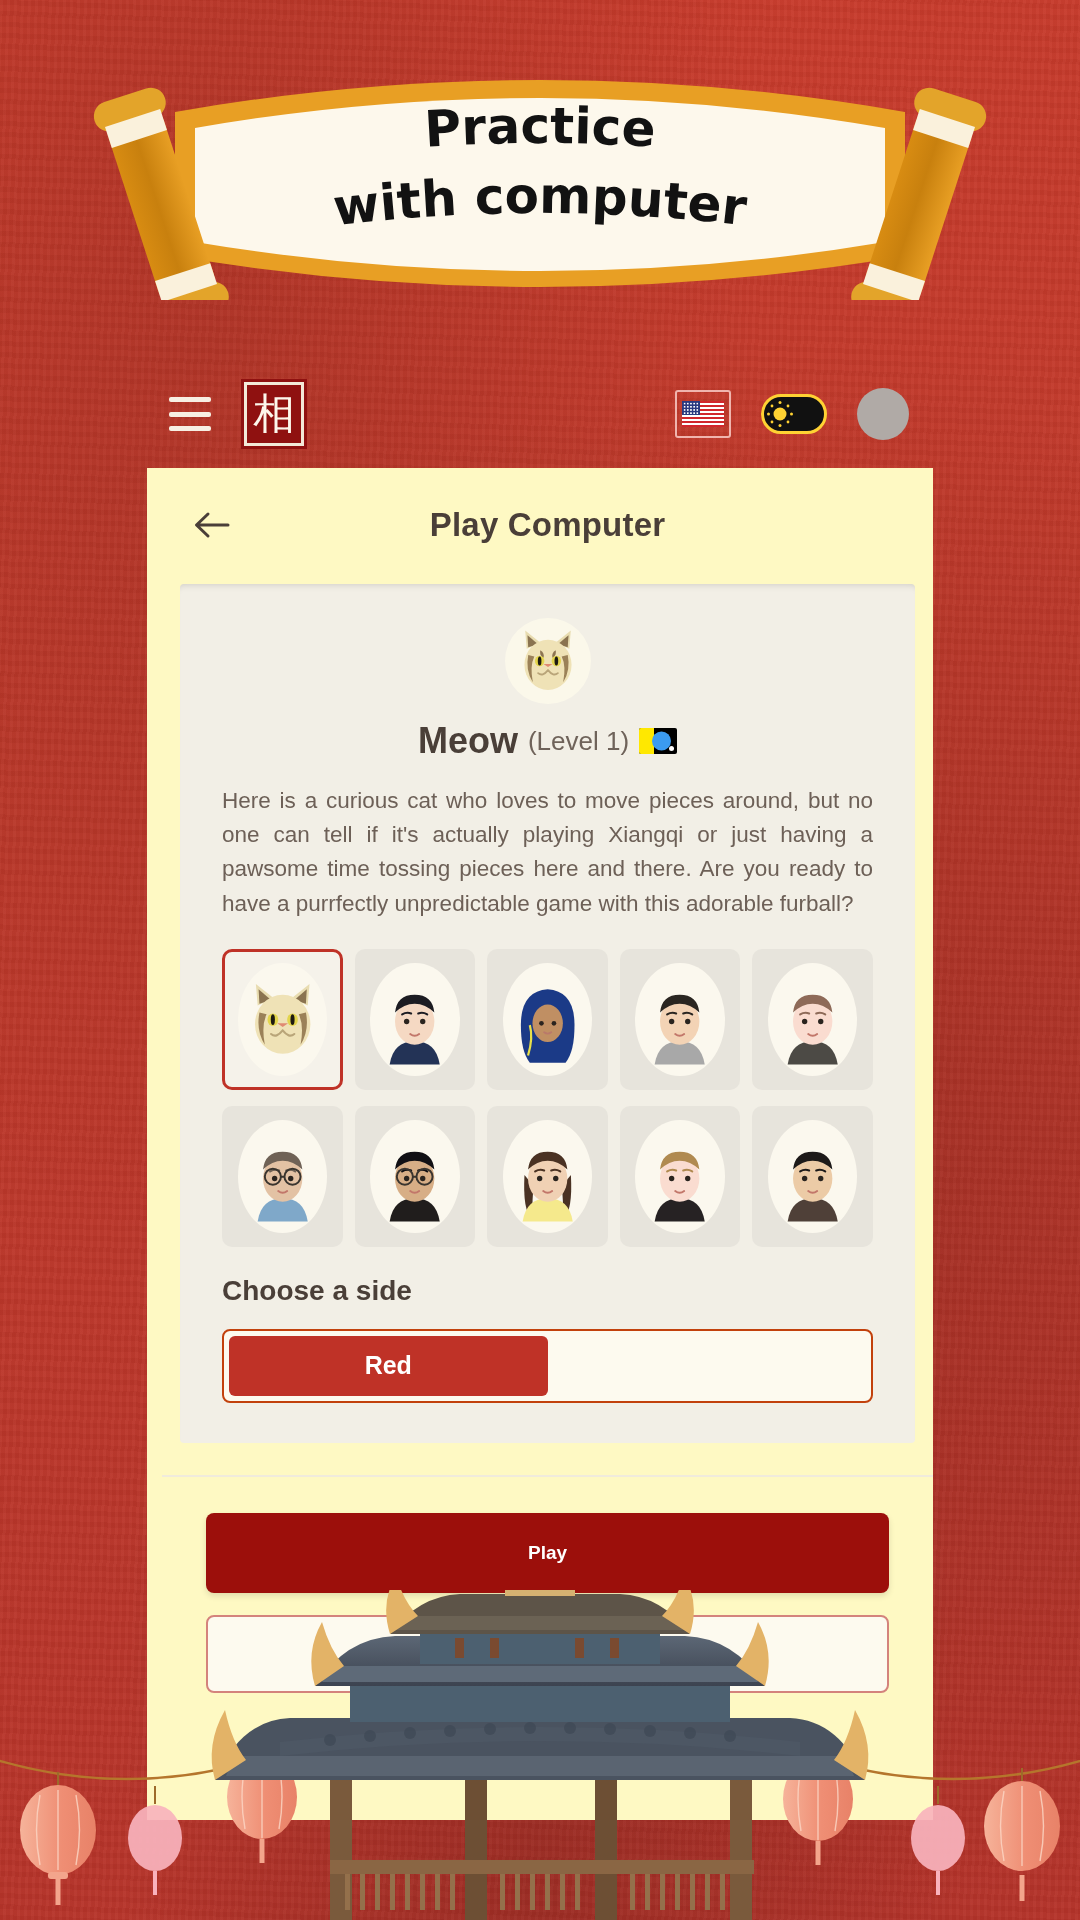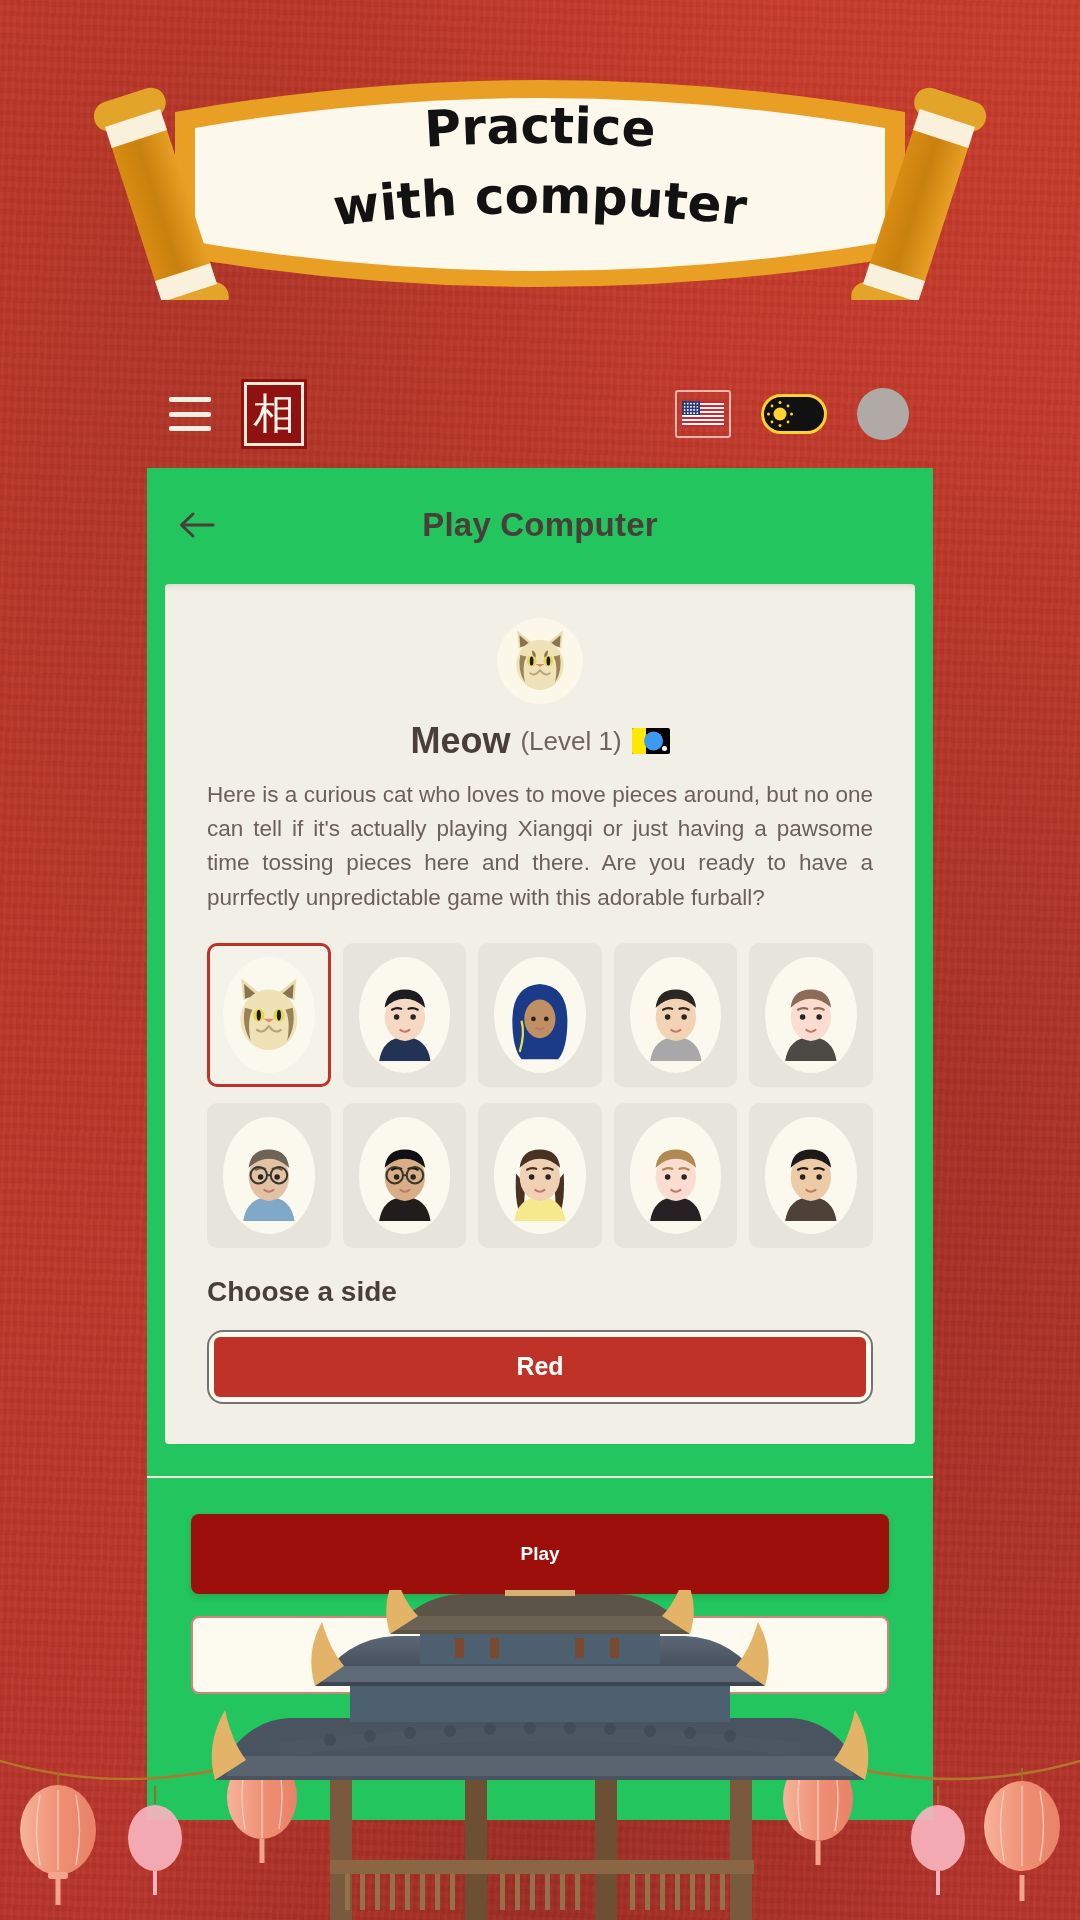--- a/index.html
+++ b/index.html
@@ -61,21 +61,21 @@
     border: 3px solid #ffd233; position: relative; cursor: pointer;
   }
   .toggle-rays { position:absolute; left:0; top:50%; transform:translateY(-50%);
     width:32px; height:32px; }
   .avatar-circle { width: 52px; height: 52px; border-radius: 50%; background: #b0aaa6;
                    cursor: pointer; }
 
   
   .panel {
     position: absolute; left: 147px; top: 468px; width: 786px; height: 1352px;
-    background: #22c55e; z-index: 4; overflow: hidden;
+    background: #fef9c3; z-index: 4; overflow: hidden; padding-left: 15px;
   }
   .page-header {
     height: 82px; display: flex; align-items: center; position: relative;
     padding: 0 26px; margin-top: 16px;
   }
   .back-arrow { width: 48px; height: 48px; display:flex; align-items:center;
                 justify-content:center; cursor:pointer; }
   .page-title {
     position: absolute; left: 0; right: 0; text-align: center;
     font-size: 33px; font-weight: 700; color: #4a3f38; letter-spacing: .2px;
@@ -102,21 +102,21 @@
   .bot-flag {
     width: 38px; height: 26px; background: #000; position: relative; overflow: hidden;
     border-radius: 2px; flex: none;
   }
   .bot-flag .yellow { position:absolute; left:0; top:0; width:38%; height:100%; background:#ffe800; }
   .bot-flag .dot { position:absolute; left:34%; top:50%; transform: translateY(-50%);
                    width:19px; height:19px; border-radius:50%; background:#3b9bf0; }
   .bot-flag .sm { position:absolute; right:3px; bottom:3px; width:5px; height:5px;
                   border-radius:50%; background:#fff; }
   .bot-desc {
-    margin: 16px 42px 0 42px; font-size: 22.5px; line-height: 1.52;
+    margin: 22px 42px 0 42px; font-size: 22.5px; line-height: 1.52;
     color: #6d6057; text-align: justify;
   }
 
   
   .avatar-grid {
     margin: 28px 42px 0 42px;
     display: grid; grid-template-columns: repeat(5, 1fr); gap: 16px 12px;
   }
   .avatar-cell {
     background: #e7e4dc; border-radius: 10px; aspect-ratio: 1 / 1.17;
@@ -128,22 +128,22 @@
     width: 78%; height: 84%; border-radius: 50%; background:#fbf8ee;
     display:flex; align-items:flex-end; justify-content:center; overflow:hidden;
   }
 
   
   .side-label {
     margin: 28px 42px 0 42px; font-size: 28px; font-weight: 700; color: #4a3f38;
   }
   .side-switch {
     margin: 22px 42px 0 42px; height: 74px; background: #fdfaef;
-    border: 2px solid #737373; border-radius: 16px;
-    display: grid; grid-template-columns: repeat(1, 1fr); padding: 5px;
+    border: 2px solid #c2410c; border-radius: 8px;
+    display: grid; grid-template-columns: repeat(2, 1fr); padding: 5px;
   }
   .side-opt {
     display:flex; align-items:center; justify-content:center;
     font-size: 25px; font-weight: 700; color: #4a3f38; border-radius: 6px;
     cursor: pointer;
   }
   .side-opt.active { background: #bf3227; color: #fff; }
 
   
   .divider { height: 2px; background: #f0ebdc; margin: 32px 0 0 0; }

